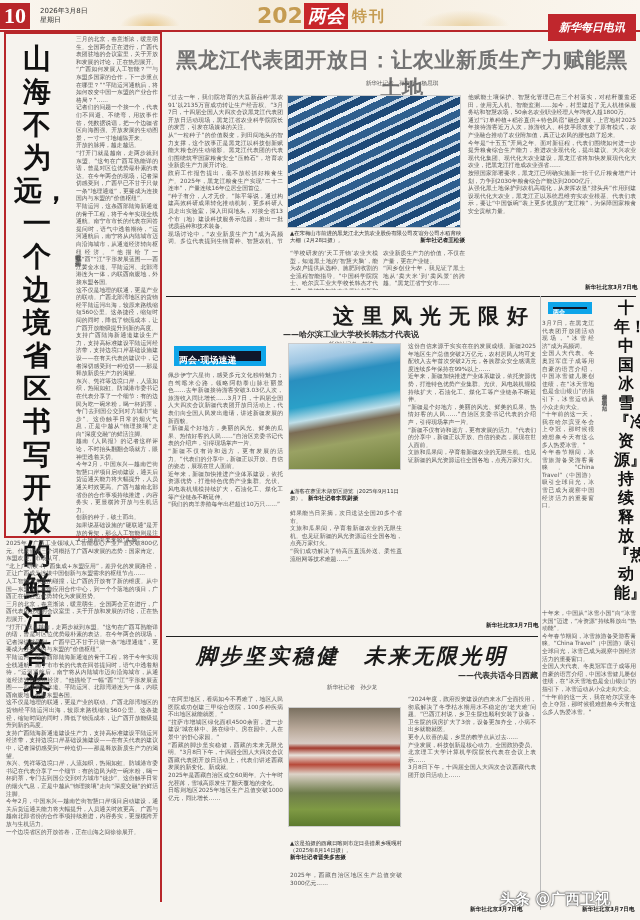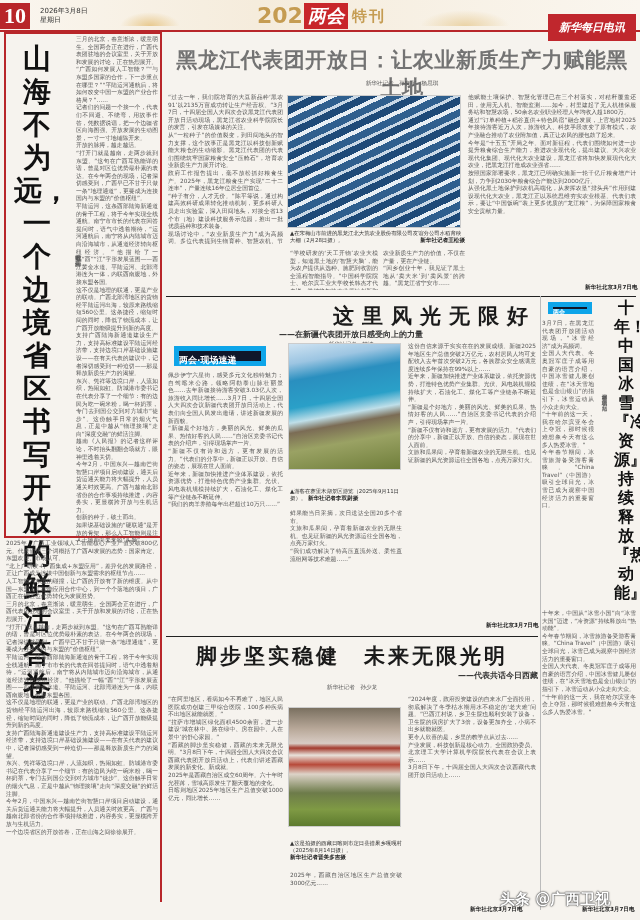--- a/index.html
+++ b/index.html
@@ -110,21 +110,21 @@
   <p>他赋能土壤保护、智慧化管理已在三个村落实，对秸秆覆盖还田，使用无人机、智能监测……如今，村里建起了无人机植保服务站和智慧农场，50余名农业职业经理人年均收入超1800万。</p>
   <p>通过“订单种植+稻谷直供+特色民宿”融合发展，上官地村2025年接待游客近万人次，旅游收入、科技手段改变了原有模式，农产业融合推动了农业附加值，真正让农民的腰包鼓了起来。</p>
   <p>今年是“十五五”开局之年。面对新征程，代表们围绕如何进一步提升粮食综合生产能力，推进农业现代化，提出建议。大兴农业现代化集团、现代化大农业建设，黑龙江省将加快发展现代化大农业，把黑龙江打造成农业强省……</p>
   <p>按照国家部署要求，黑龙江已明确实施新一轮千亿斤粮食增产计划，力争到2030年粮食综合产能达到2000亿斤。</p>
   <p>从强化黑土地保护到农机高端化，从发挥农垦“排头兵”作用到建设现代化大农业，黑龙江正以系统思维夯实农业根基。代表们表示，要让“中国饭碗”装上更多优质的“龙江粮”，为保障国家粮食安全贡献力量。</p>
 </div>
 <div class="sign" style="position:absolute;left:585px;top:284px;">新华社北京3月7日电</div>
 <div class="hr" style="left:166px;top:296px;width:470px;"></div>
 
 <div class="h2" style="left:166px;top:302px;width:370px;text-align:right;">这里风光无限好</div>
-<div class="sub" style="left:166px;top:329px;width:370px;">——在新疆代表团开放日感受向上的力量</div>
+<div class="sub" style="left:166px;top:329px;width:370px;">——哈尔滨工业大学校长韩杰才代表说</div>
 <div class="byline" style="left:166px;top:341px;width:370px;">新华社记者　韩洁</div>
 <div class="badge" style="left:174px;top:346px;width:92px;height:20px;line-height:18px;">两会·现场速递</div>
 <div class="col txt" style="left:168px;top:372px;width:115px;height:260px;">
   <p>佩步伊宁六星街，感受多元文化独特魅力；自驾喀米公路，领略阿勒泰山脉壮丽景色……去年新疆接待游客突破3.03亿人次，旅游收入同比增长……3月7日，十四届全国人大四次会议新疆代表团开放日活动上，代表们向全国人民发出邀请，讲述新疆发展的新面貌。</p>
   <p>“新疆是个好地方，美丽的风光、鲜美的瓜果、热情好客的人民……”自治区党委书记代表的介绍声，引得现场掌声一片。</p>
   <p>“新疆不仅有诗和远方，更有发展的活力。”代表们的分享中，新疆正以开放、自信的姿态，展现在世人面前。</p>
   <p>近年来，新疆加快推进产业体系建设，依托资源优势，打造特色优势产业集群。光伏、风电装机规模持续扩大，石油化工、煤化工等产业链条不断延伸。</p>
   <p>“我们的肉羊养殖每年出栏超过10万只……”</p>
 </div>
 <div class="img-lake"></div>
@@ -158,21 +158,21 @@
 <div class="col txt" style="left:542px;top:610px;width:94px;height:250px;">
   <p>十年来，中国从“冰雪小国”向“冰雪大国”迈进，“冷资源”持续释放出“热动能”。</p>
   <p>今年春节期间，冰雪旅游备受游客青睐。“China Travel”（中国游）吸引全球目光，冰雪已成为观察中国经济活力的重要窗口。</p>
   <p>全国人大代表、冬奥冠军庄子成等用自豪的语言介绍，中国冰雪健儿屡创佳绩，在“冰天雪地也是金山银山”的指引下，冰雪运动从小众走向大众。</p>
   <p>“十年前的这一天，我在哈尔滨亚冬会上夺冠，那时候很难想象今天有这么多人热爱冰雪。”</p>
 </div>
 <div class="sign" style="position:absolute;left:582px;top:906px;">新华社北京3月7日电</div>
 <div class="divline" style="left:540px;top:296px;width:1px;height:614px;background:#bbb;"></div>
 <div class="hr" style="left:166px;top:636px;width:372px;"></div>
 
-<div class="h2" style="left:166px;top:642px;width:372px;letter-spacing:3px;">脚步坚实稳健　未来无限光明</div>
+<div class="h2" style="left:166px;top:642px;width:372px;letter-spacing:3px;font-style:italic;">脚步坚实稳健　未来无限光明</div>
 <div class="sub" style="left:166px;top:670px;width:372px;text-align:right;">——代表共话今日西藏</div>
 <div class="byline" style="left:166px;top:684px;width:372px;">新华社记者　孙少龙</div>
 <div class="col txt" style="left:168px;top:696px;width:115px;height:214px;">
   <p>“在阿里地区，看病如今不再难了，地区人民医院成功创建三甲综合医院，100多种疾病不出地区就能就医。”</p>
   <p>“拉萨市增城区绿化面积4500余亩，进一步建设‘城在林中、路在绿中、房在园中、人在景中’的舒心家园。”</p>
   <p>“西藏的脚步坚实稳健，西藏的未来无限光明。”3月8日下午，十四届全国人大四次会议西藏代表团开放日活动上，代表们讲述西藏发展的新变化、新成就。</p>
   <p>2025年是西藏自治区成立60周年。六十年时光荏苒，雪域高原发生了翻天覆地的变化。</p>
   <p>日喀则地区2025年地区生产总值突破1000亿元，同比增长……</p>
 </div>
 <div class="img-town"></div>

